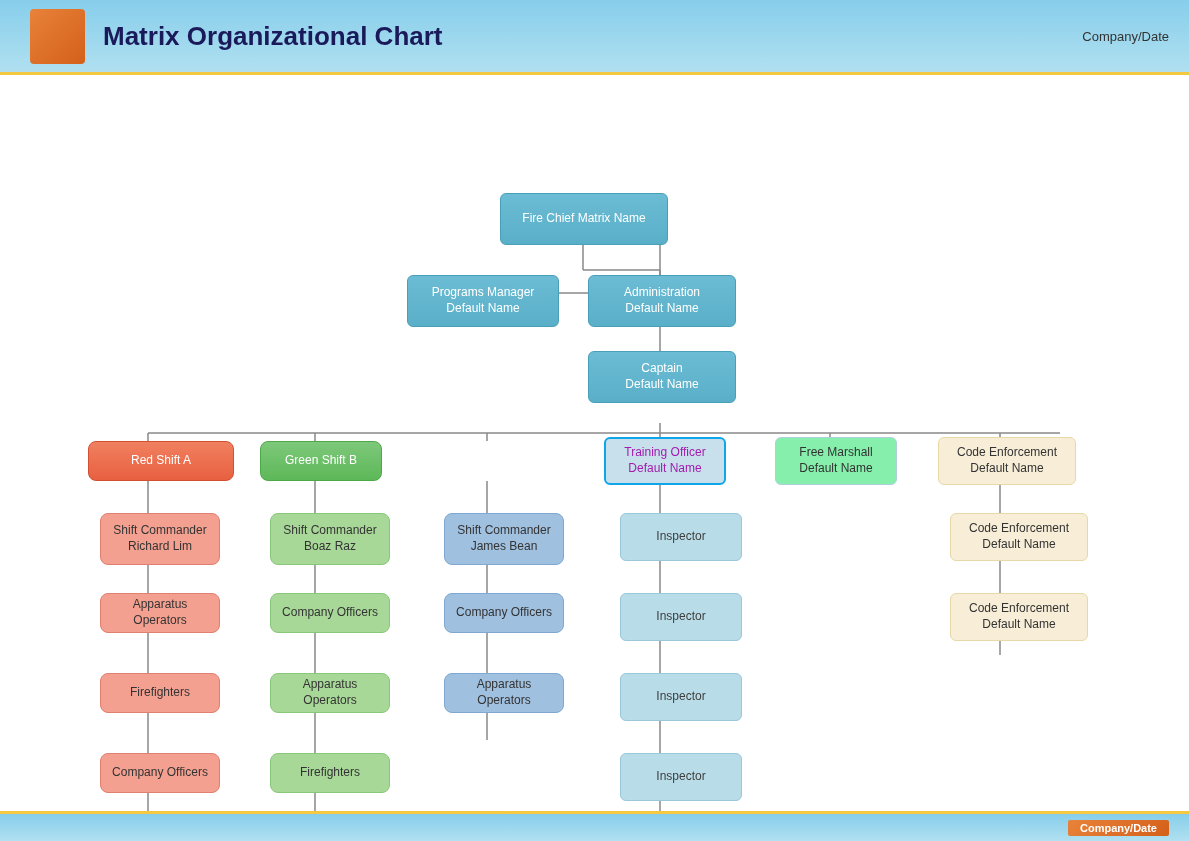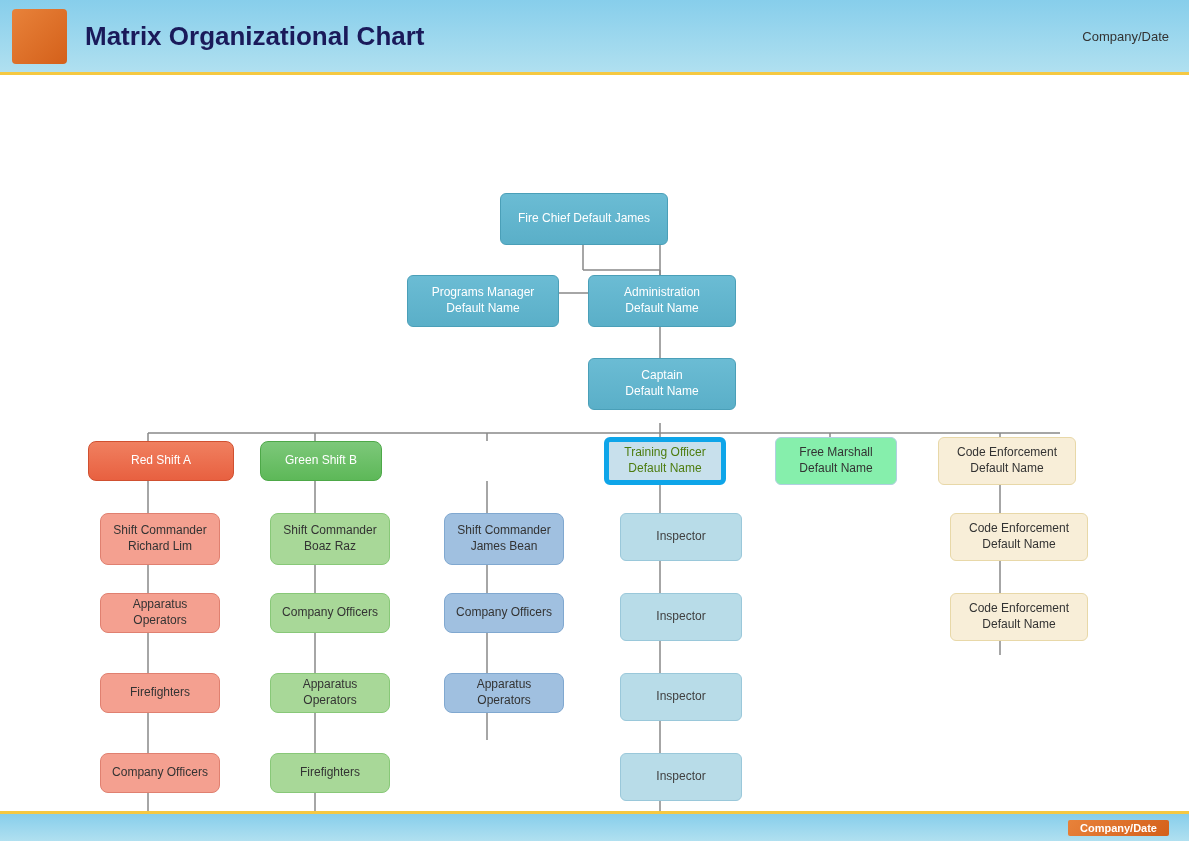--- a/index.html
+++ b/index.html
@@ -11,21 +11,21 @@
       overflow: hidden;
       position: relative;
     }
 
     
     .header {
       background: linear-gradient(to bottom, #87ceeb, #b0e0f0);
       height: 75px;
       display: flex;
       align-items: center;
-      padding: 0 12px;
+      padding: 0 30px;
       position: relative;
       border-bottom: 3px solid #f5c842;
     }
     .header-logo {
       width: 55px;
       height: 55px;
       background: linear-gradient(135deg, #e8823a, #d4601a);
       border-radius: 4px;
       margin-right: 18px;
       flex-shrink: 0;
@@ -150,22 +150,22 @@
     .box-bluelight {
       background: #a0c0e0;
       color: #333;
       border: 1px solid #80a8d0;
       border-radius: 8px;
     }
 
     
     .box-lightblue2 {
       background: #c8e0ec;
-      color: #4d7c0f;
-      border: 5px solid #0ea5e9;
+      color: #a21caf;
+      border: 2px solid #0ea5e9;
       text-align: center;
     }
 
     
     .box-lightblue3 {
       background: #86efac;
       color: #333;
       border: 1px solid #b0d0e0;
     }
 
@@ -257,32 +257,32 @@
       <line x1="1000" y1="406" x2="1000" y2="580"></line>
       <line x1="1000" y1="465" x2="1000" y2="465"></line>
       <line x1="1000" y1="465" x2="1005" y2="465"></line>
       <line x1="1000" y1="545" x2="1005" y2="545"></line>
 
       <line x1="583" y1="168" x2="660" y2="168"></line>
     </svg>
 
     <div class="box box-teal" style="left:500px; top:118px; width:168px; height:52px;">
       <span>Fire Chief
-Default James</span>
+Matrix Name</span>
     </div>
 
     <div class="box box-teal" style="left:407px; top:200px; width:152px; height:52px;">
       <span>Programs Manager<br>Default Name</span>
     </div>
 
     <div class="box box-teal" style="left:588px; top:200px; width:148px; height:52px;">
       <span>Administration<br>Default Name</span>
     </div>
 
-    <div class="box box-teal" style="left:588px; top:283px; width:148px; height:52px;">
+    <div class="box box-teal" style="left:588px; top:276px; width:148px; height:52px;">
       <span>Captain<br>Default Name</span>
     </div>
 
     <div class="box box-red" style="left:88px; top:366px; width:146px; height:40px;">
       <span>Red Shift A</span>
     </div>
 
     <div class="box box-green" style="left:260px; top:366px; width:122px; height:40px;">
       <span>Green Shift B</span>
     </div>

